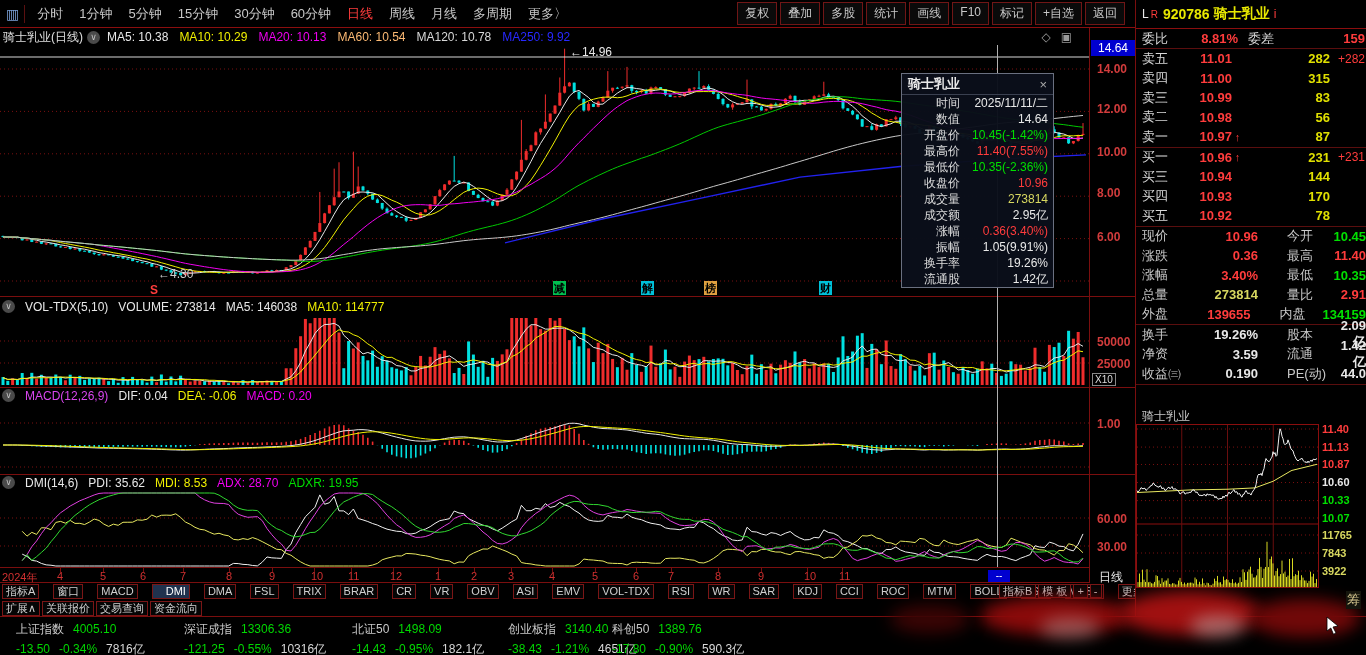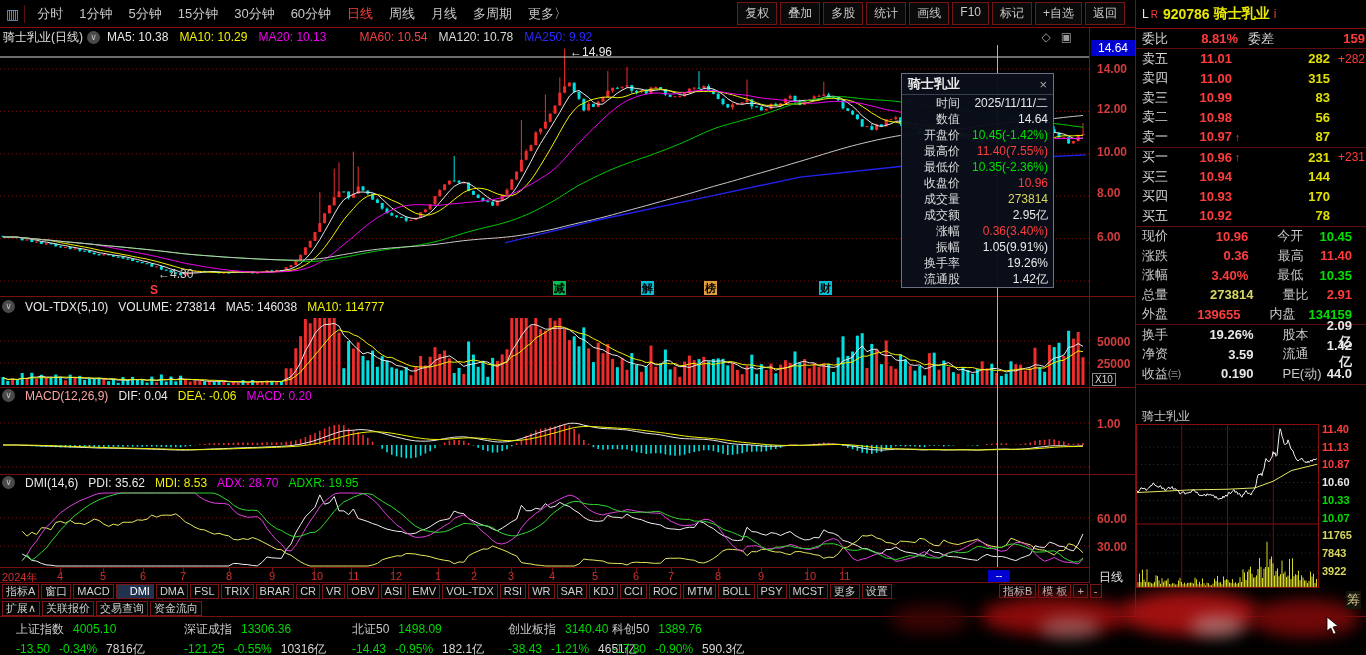--- a/index.html
+++ b/index.html
@@ -38,21 +38,21 @@
   .evmark{position:absolute;width:13px;height:14px;font-size:11px;font-weight:700;color:#000;
           text-align:center;line-height:14px;}
   
   #timeline{position:absolute;left:0;top:567px;width:1089px;height:16px;box-sizing:border-box;
             border-top:1px solid #7a0e0e;border-bottom:1px solid #7a0e0e;font-size:11px;color:#d03030;}
   .tl-label{position:absolute;top:2px;}
   .tl-tick{position:absolute;top:0;width:1px;height:4px;background:#7a0e0e;}
   #tl-cursor{position:absolute;left:988px;top:2px;width:22px;height:12px;background:#0000d0;color:#fff;
              font-size:10px;text-align:center;line-height:12px;}
   
-  #tabs1{position:absolute;left:2px;top:584px;height:15px;display:flex;gap:2px;}
+  #tabs1{position:absolute;left:2px;top:584px;height:15px;display:flex;gap:14px;}
   #tabs1-right{position:absolute;left:999px;top:584px;display:flex;gap:2px;}
   #tabs2{position:absolute;left:2px;top:601px;height:15px;display:flex;gap:2px;}
   .tab{border:1px solid #7a1616;color:#d0d0d0;font-size:11px;line-height:12px;padding:0 3px;
        white-space:nowrap;background:#050505;}
   .tab.active{background:#20324e;color:#ffffff;padding-left:13px;}
   
   #axis{position:absolute;left:1089px;top:28px;width:46px;height:555px;box-sizing:border-box;
         border-left:1px solid #7a0e0e;font-size:12px;font-weight:700;color:#d23c3c;}
   .ax-label{position:absolute;left:7px;}
   #ax-cursor{position:absolute;left:1px;top:12px;width:44px;height:16px;background:#0000d0;color:#fff;
@@ -88,21 +88,21 @@
   .book-row .bl{width:40px;color:#d8d8d8;padding-left:6px;}
   .book-row .bp{width:50px;text-align:right;font-weight:700;color:#ff3c3c;}
   .book-row .ba{width:11px;color:#ff3c3c;font-size:11px;text-align:center;}
   .book-row .bv{flex:1;text-align:right;font-weight:700;color:#e0e000;}
   .book-row .bd{width:35px;text-align:right;color:#ff3c3c;font-size:12px;padding-right:1px;}
   .book-sep{height:1px;background:#5a0e0e;}
   .stat-row{height:19.5px;display:flex;align-items:center;font-size:13px;}
   .stat-row .sl{width:46px;color:#c8c8c8;padding-left:6px;}
   .stat-row .sv1{width:70px;text-align:right;font-weight:700;}
   .stat-row .sl2{width:46px;color:#c8c8c8;padding-left:9px;margin-left:20px;}
-  .stat-row .sv2{flex:1;text-align:right;font-weight:700;padding-right:14px;}
+  .stat-row .sv2{flex:1;text-align:right;font-weight:700;padding-right:0;}
   .mini-title{position:absolute;top:408px;left:6px;font-size:12px;color:#c8c8c8;}
   #mini-svg{position:absolute;left:0;top:424px;}
   .mini-label{position:absolute;left:186px;font-size:11px;font-weight:700;}
   
   #statusbar{position:absolute;left:0;top:616px;width:1366px;height:39px;box-sizing:border-box;
              border-top:1px solid #7a0e0e;background:#000;font-size:12px;}
   .idx{position:absolute;top:4px;white-space:nowrap;}
   .idx .iname{color:#c8c8c8;margin-right:9px;}
   .idx .ival{color:#00d800;}
   .idx .l2{margin-top:3px;color:#00d800;}
@@ -144,21 +144,21 @@
         <span class="tbtn">F10</span>
         <span class="tbtn">标记</span>
         <span class="tbtn">+自选</span>
         <span class="tbtn">返回</span>
       </div>
   </div>
 
   <div class="chart-header">
     <span class="ctitle">骑士乳业(日线)</span>
     <span class="chev">∨</span>
-    <span id="ma-values"><span style="color: rgb(232, 232, 232);">MA5: 10.38</span><span style="color: rgb(240, 240, 0);">MA10: 10.29</span><span style="color: rgb(240, 0, 240);">MA20: 10.13</span><span style="color: #ef4444; margin-left: 22px;">MA60: 10.54</span><span style="color: rgb(216, 216, 216);">MA120: 10.78</span><span style="color: rgb(40, 40, 255);">MA250: 9.92</span></span>
+    <span id="ma-values"><span style="color: rgb(232, 232, 232);">MA5: 10.38</span><span style="color: rgb(240, 240, 0);">MA10: 10.29</span><span style="color: rgb(240, 0, 240);">MA20: 10.13</span><span style="color: #fdba74;">MA60: 10.54</span><span style="color: rgb(216, 216, 216);">MA120: 10.78</span><span style="color: rgb(40, 40, 255);">MA250: 9.92</span></span>
     <span class="hdr-icons"><span>◇</span><span>▣</span></span>
   </div>
 
   <div id="main-chart">
     <svg id="main-svg" width="1089" height="250">
         <line x1="0" y1="24" x2="1089" y2="24" stroke="#7a1010" stroke-width="1" stroke-dasharray="1 3"></line>
         <line x1="0" y1="66.4" x2="1089" y2="66.4" stroke="#7a1010" stroke-width="1" stroke-dasharray="1 3"></line>
         <line x1="0" y1="108.8" x2="1089" y2="108.8" stroke="#7a1010" stroke-width="1" stroke-dasharray="1 3"></line>
         <line x1="0" y1="151.2" x2="1089" y2="151.2" stroke="#7a1010" stroke-width="1" stroke-dasharray="1 3"></line>
         <line x1="0" y1="193.6" x2="1089" y2="193.6" stroke="#7a1010" stroke-width="1" stroke-dasharray="1 3"></line>
@@ -865,21 +865,21 @@
       <rect x="1067.1" y="14.777815991984369" width="3" height="54.22218400801563" fill="#00e0e0"></rect>
       <rect x="1071.8999999999999" y="22.663778376903203" width="3" height="46.3362216230968" fill="#ee2c2c"></rect>
       <rect x="1076.7" y="15.975625301233833" width="3" height="53.02437469876617" fill="#ee2c2c"></rect>
       <rect x="1081.5" y="41.25440991939763" width="3" height="27.74559008060237" fill="#ee2c2c"></rect>
       <polyline points="3,61.67786934017002 7.8,63.418603445836126 12.6,63.23155672901542 17.4,63.4918168972556 22.2,62.38631166173564 27,62.53847557384414 31.799999999999997,61.06625592585648 36.6,61.14376616142337 41.4,60.210702855123955 46.199999999999996,61.09150729630221 51,61.07108061633713 55.8,61.38531645327471 60.599999999999994,61.06310529243698 65.4,62.0681722960312 70.2,61.501545255919666 75,61.54407553105612 79.8,61.7864099472228 84.6,62.3192425751632 89.39999999999999,61.9447324101235 94.2,62.65213887289043 99,62.5956867373497 103.8,62.989581266515 108.6,63.22007177553637 113.39999999999999,63.34230831164974 118.19999999999999,64.11662786873907 123,64.00258495716115 127.8,64.38342957473466 132.6,63.603934246859936 137.4,63.76411082597593 142.2,63.2625792644899 147,64.26798576352776 151.79999999999998,63.63528353519637 156.6,64.61023944722454 161.4,63.64416342288961 166.2,63.92667060696076 171,62.81400897235882 175.79999999999998,63.69113231525203 180.6,62.49141789440133 185.4,63.29032797761683 190.2,63.291984672646954 195,64.04236062909946 199.79999999999998,63.90729737214634 204.6,64.9326563843117 209.4,65.24828894654186 214.2,65.24114547163174 219,65.27878533461356 223.79999999999998,65.38048697276804 228.6,65.75607159900204 233.39999999999998,65.8228218794989 238.2,66.08323560009578 243,65.96294133292172 247.79999999999998,66.29260342800576 252.6,65.6887356090734 257.4,65.87120263400779 262.2,65.5444196884357 267,65.60861723698278 271.8,65.27154906873345 276.59999999999997,65.48277050472022 281.4,65.4130452296 286.2,63.03699991586842 291,60.79105688174776 295.8,54.73069681216393 300.59999999999997,46.46094889643531 305.4,34.945976870114805 310.2,26.66016889131246 315,17.41410163199464 319.8,11.851851016824696 324.59999999999997,8.499440643031086 329.4,8.324027890050118 334.2,7.359999999999985 339,10.030868004110722 343.8,19.268172096412904 348.59999999999997,23.506861937603446 353.4,29.11533010520946 358.2,33.596069358741275 363,37.90962747875844 367.8,36.46185729997131 372.59999999999997,38.221604374056824 377.4,41.586995786926266 382.2,44.134382854268004 387,44.968495040522 391.8,46.24062438054712 396.59999999999997,49.571769881315376 401.4,50.23903756732769 406.2,52.25200127821198 411,54.97603246328179 415.8,54.92413534488561 420.59999999999997,52.575679290192284 425.4,51.6623640859729 430.2,49.751073840342485 435,44.56868638621981 439.8,42.16527575826824 444.59999999999997,41.165342055101675 449.4,39.85400154304807 454.2,42.84889047911744 459,46.673706771850775 463.79999999999995,50.37184773775443 468.59999999999997,48.702971743493805 473.4,48.01026545297573 478.2,46.87062048983779 483,45.55905763097138 487.79999999999995,46.08006144585839 492.59999999999997,49.10469448647549 497.4,50.28086391510199 502.2,47.984321815464234 507,45.8699287601704 511.79999999999995,35.04442847218732 516.6,27.707478767646393 521.4,19.8075440793232 526.1999999999999,13.119042419902094 531,8.734266019970825 535.8,8.734266019970825 540.6,10.774281607254608 545.4,13.09467617559796 550.1999999999999,13.09467617559796 555,12.198364232642483 559.8,12.198364232642483 564.6,12.182846051175936 569.4,13.934318075126015 574.1999999999999,17.303490605214023 579,22.037666436279025 583.8,23.762344021727273 588.6,27.327009438828945 593.4,31.36249637785913 598.1999999999999,32.53199688560494 603,33.78514543594505 607.8,36.822920536344995 612.6,38.76477398577731 617.4,39.70791223364088 622.1999999999999,42.51807200269553 627,45.569493003024675 631.8,47.27017128791831 636.6,48.373238961490486 641.4,49.23245144082261 646.1999999999999,50.75082597973045 651,46.31065332374004 655.8,48.812207436119046 660.6,48.48848608969486 665.4,44.38858345334316 670.1999999999999,44.97758788761243 675,48.86472555865549 679.8,50.729770373955574 684.6,50.43475558931226 689.4,51.534252118442225 694.1999999999999,49.832435278022466 699,48.433562797075155 703.8,44.74316111502287 708.6,44.6956226668776 713.4,45.32589976205729 718.1999999999999,45.00132273344363 723,44.94374252547813 727.8,46.51906872419821 732.6,46.821171566036405 737.4,48.85233145769325 742.1999999999999,51.761536534563476 747,53.12232447797645 751.8,51.15116900159139 756.6,53.14540657430622 761.4,52.07484424720829 766.1999999999999,51.30317384989546 771,50.84036507762846 775.8,54.26291657674495 780.6,52.576856699060706 785.4,51.840061081159064 790.1999999999999,50.518582235786425 795,48.27098447249914 799.8,46.30565729722281 804.6,45.283748358112305 809.4,46.79967528019659 814.1999999999999,46.887556151418266 819,49.76676338345326 823.8,49.91857935440672 828.6,50.78734055294802 833.4,51.44384696842144 838.1999999999999,50.37213772248047 843,44.704481899153535 847.8,43.33894178451137 852.6,41.07744132720049 857.4,34.395652244720594 862.1999999999999,29.927493468487633 867,35.744560935320926 871.8,33.52178473381789 876.6,33.05560218442627 881.4,38.2961922512009 886.1999999999999,39.639779870484944 891,39.29590764754708 895.8,43.87732892927647 900.6,44.82555344707858 905.4,43.93755597731795 910.1999999999999,48.56256449375377 915,49.3976966895759 919.8,48.87324278040901 924.5999999999999,52.80078128925065 929.4,51.66734755500892 934.1999999999999,49.283857512976454 939,49.11409725757673 943.8,48.11384305927226 948.5999999999999,46.552838735289285 953.4,50.04906127725724 958.1999999999999,53.930343188523864 963,53.458115616502305 967.8,55.20446918951456 972.5999999999999,56.44931473770427 977.4,55.82084380266639 982.1999999999999,53.5348325054915 987,53.76545404502064 991.8,52.60551216890414 996.5999999999999,52.46614278546953 1001.4,53.77473816217328 1006.1999999999999,56.04234578812709 1011,54.74861109216535 1015.8,54.8352243068543 1020.5999999999999,53.309636285747146 1025.4,52.31471440319271 1030.2,51.264617396780885 1035,48.7595211487607 1039.8,49.29029986514527 1044.6,50.59191057455648 1049.3999999999999,45.88239562911888 1054.2,42.037505565324864 1059,41.11804934177249 1063.8,39.081946636360556 1068.6,31.539548066858046 1073.3999999999999,30.396592821581812 1078.2,27.62122401921708 1083,30.296216858638935 " fill="none" stroke="#e8e8e8" stroke-width="1"></polyline>
       <polyline points="3,61.67786934017002 7.8,63.418603445836126 12.6,63.23155672901542 17.4,63.4918168972556 22.2,62.38631166173564 27,62.39504120156512 31.799999999999997,61.738355217279235 36.6,61.92668762427039 41.4,61.66897576273802 46.199999999999996,61.73890947901893 51,61.80477809509064 55.8,61.225786189565596 60.599999999999994,61.10343572693017 65.4,61.139437575577574 70.2,61.29652627611094 75,61.307578073696625 79.8,61.58586320024876 84.6,61.69117393380009 89.39999999999999,62.00645235307735 94.2,62.07684206440505 99,62.06988113420291 103.8,62.387995606868905 108.6,62.769657175349785 113.39999999999999,62.64352036088662 118.19999999999999,63.38438337081475 123,63.29913584725543 127.8,63.68650542062484 132.6,63.41200301119815 137.4,63.55320956881284 142.2,63.68960356661449 147,64.13528536034445 151.79999999999998,64.00935655496552 156.6,64.10708684704224 161.4,63.704137124432776 166.2,63.594624935725335 171,63.54099736794329 175.79999999999998,63.6632079252242 180.6,63.55082867081294 185.4,63.46724570025322 190.2,63.60932763980386 195,63.42818480072914 199.79999999999998,63.79921484369918 204.6,63.71203713935651 209.4,64.26930846207935 214.2,64.26656507213934 219,64.66057298185652 223.79999999999998,64.64389217245719 228.6,65.34436399165688 233.39999999999998,65.53555541302039 238.2,65.66219053586377 243,65.62086333376763 247.79999999999998,65.83654520038691 252.6,65.72240360403772 257.4,65.84701225675335 262.2,65.81382764426574 267,65.78577928495226 271.8,65.7820762483696 276.59999999999997,65.5857530568968 281.4,65.6421239318039 286.2,64.29070980215205 291,63.19983705936527 295.8,60.001122940448695 300.59999999999997,55.97185970057777 305.4,50.1795110498574 310.2,44.84858440359044 315,39.1025792568712 319.8,33.29127391449432 324.59999999999997,27.480194769733203 329.4,21.63500238008246 334.2,17.010084445656226 339,13.722484818052678 343.8,15.56001155661879 348.59999999999997,16.003151290317263 353.4,18.719678997629778 358.2,20.47803467937063 363,23.970247741434584 367.8,27.865014698192105 372.59999999999997,30.864233155830142 377.4,35.351162946067866 382.2,38.86522610650465 387,41.43906125964022 391.8,41.35124084025921 396.59999999999997,43.89668712768611 401.4,45.91301667712698 406.2,48.193192066239995 411,49.9722637519019 415.8,50.582379862716365 420.59999999999997,51.07372458575384 425.4,50.9507008266503 430.2,51.00153755927723 435,49.7723594247508 439.8,48.54470555157693 444.59999999999997,46.87051067264699 449.4,45.7581828145105 454.2,46.29998215972998 459,45.621196579035306 463.79999999999995,46.26856174801135 468.59999999999997,44.93415689929776 473.4,43.93213349801192 478.2,44.85975548447763 483,46.1163822014111 487.79999999999995,48.22595459180643 492.59999999999997,48.903833114984664 497.4,49.145564684038874 502.2,47.42747115265103 507,45.71449319557091 511.79999999999995,40.56224495902286 516.6,38.40608662706096 521.4,35.04420399721261 526.1999999999999,30.55168211768318 531,27.302097390070628 535.8,21.88934724607909 540.6,19.24088018745053 545.4,16.451110127460616 550.1999999999999,13.106859297750063 555,10.466315126306696 559.8,10.466315126306696 564.6,11.478563829215311 569.4,13.514497125362027 574.1999999999999,15.199083390406031 579,17.118015334460786 583.8,17.98035412718491 588.6,19.754927745002476 593.4,22.64840722649261 598.1999999999999,24.917743745409517 603,27.911405936112068 607.8,30.292632279036155 612.6,33.04589171230316 617.4,35.535204305750035 622.1999999999999,37.52503444415026 627,39.677319219484886 631.8,42.04654591213168 636.6,43.56900647363393 641.4,44.47018183723178 646.1999999999999,46.634448991213006 651,45.94007316338238 655.8,48.0411893620187 660.6,48.43086252559269 665.4,46.8105174470829 670.1999999999999,47.864206933671454 675,47.58768944119778 679.8,49.77098890503733 684.6,49.461620839503574 689.4,47.961417785892706 694.1999999999999,47.405011582817465 699,48.64914417786534 703.8,47.73646574448924 708.6,47.56518912809494 713.4,48.43007594024977 718.1999999999999,47.416879005733065 723,46.68865266127665 727.8,45.63111491961055 732.6,45.75839711645702 737.4,47.08911560987529 742.1999999999999,48.38142963400357 747,49.0330335017273 751.8,48.83511886289482 756.6,49.98328907017134 761.4,50.46358785245079 766.1999999999999,51.53235519222949 771,51.98134477780248 775.8,52.70704278916819 780.6,52.86113163668349 785.4,51.957452664183705 790.1999999999999,50.91087804284096 795,49.55567477506382 799.8,50.284286936983904 804.6,48.93030252858653 809.4,49.31986818067785 814.1999999999999,48.703069193602374 819,49.01887392797622 823.8,48.112118325814784 828.6,48.035544455530186 833.4,49.12176112430904 838.1999999999999,48.62984693694939 843,47.23562264130341 847.8,46.62876056945906 852.6,45.932390940074264 857.4,42.91974960657103 862.1999999999999,40.14981559548406 867,40.22452141723723 871.8,38.43036325916463 876.6,37.06652175581338 881.4,36.34592224796074 886.1999999999999,34.783636669486285 891,37.52023429143401 895.8,38.699556831547184 900.6,38.94057781575243 905.4,41.11687411425943 910.1999999999999,44.10117218211937 915,44.34680216856151 919.8,46.37528585484276 924.5999999999999,48.81316736816463 929.4,47.80245176616344 934.1999999999999,48.923211003365125 939,49.25589697357633 943.8,48.49354291984064 948.5999999999999,49.67681001226998 953.4,50.85820441613308 958.1999999999999,51.607100350750166 963,51.28610643703952 967.8,51.65915612439342 972.5999999999999,51.501076736496785 977.4,52.93495253996181 982.1999999999999,53.732587847007686 987,53.61178483076148 991.8,53.904990679209355 996.5999999999999,54.45772876158691 1001.4,54.79779098241984 1006.1999999999999,54.7885891468093 1011,54.257032568593 1015.8,53.72036823787923 1020.5999999999999,52.88788953560834 1025.4,53.044726282683 1030.2,53.65348159245399 1035,51.75406612046303 1039.8,52.06276208599979 1044.6,51.95077343015182 1049.3999999999999,49.0985550161558 1054.2,46.65106148105288 1059,44.93878524526659 1063.8,44.186123250752914 1068.6,41.06572932070726 1073.3999999999999,38.13949422535035 1078.2,34.82936479227097 1083,35.70713310020571 " fill="none" stroke="#f0f000" stroke-width="1"></polyline>
     </svg>
   <div class="pane-sep" style="top:387px"></div>
   <div id="macd-header">
       <span class="chev">∨</span>
-      <span style="color: #fca5a5;">MACD(12,26,9)</span>
+      <span style="color: #d946ef;">MACD(12,26,9)</span>
       <span style="color: rgb(232, 232, 232);">DIF: 0.04</span>
       <span style="color: rgb(240, 240, 0);">DEA: -0.06</span>
       <span style="color: rgb(240, 0, 240);">MACD: 0.20</span>
     </div>
   <svg id="macd-svg" width="1089" height="70">
       <line x1="0" y1="19" x2="1089" y2="19" stroke="#7a1010" stroke-width="1" stroke-dasharray="1 3"></line>
       <line x1="0" y1="63" x2="1089" y2="63" stroke="#7a1010" stroke-width="1" stroke-dasharray="1 3"></line>
       <line x1="3" y1="41" x2="3" y2="41" stroke="#ee2c2c" stroke-width="1.6"></line>
       <line x1="7.8" y1="41" x2="7.8" y2="41.0360297262722" stroke="#00e0e0" stroke-width="1.6"></line>
       <line x1="12.6" y1="41" x2="12.6" y2="41.04794683376483" stroke="#00e0e0" stroke-width="1.6"></line>

